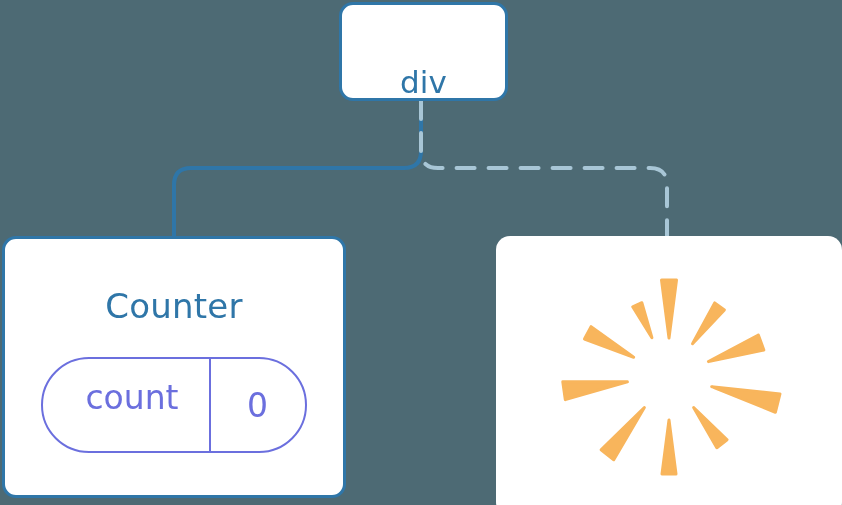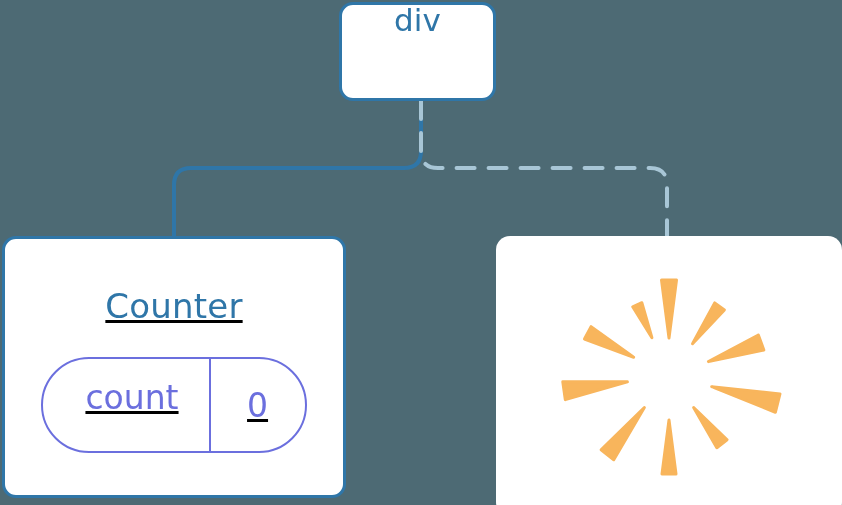--- a/index.html
+++ b/index.html
@@ -47,39 +47,38 @@
     border: 3px solid #2f76a8;
   }
   .node.plain {
     border: none;
   }
 
   
   #node-root {
     left: 339px;
     top: 2px;
-    width: 157px;
+    width: 169px;
     height: 99px;
-    justify-content: flex-start;
+    justify-content: flex-end;
   }
   .node-title {
     color: #2f76a8;
     font-size: 31px;
     line-height: 1;
     letter-spacing: 0.2px;
   }
 
   
   #node-counter {
     left: 2px;
     top: 236px;
     width: 344px;
     height: 262px;
     padding-top: 50px;
-    text-decoration: underline;
   }
   #node-counter .node-title {
     font-size: 34px;
     margin-bottom: 34px;
   }
 
   
   .state-pill {
     display: flex;
     align-items: stretch;

